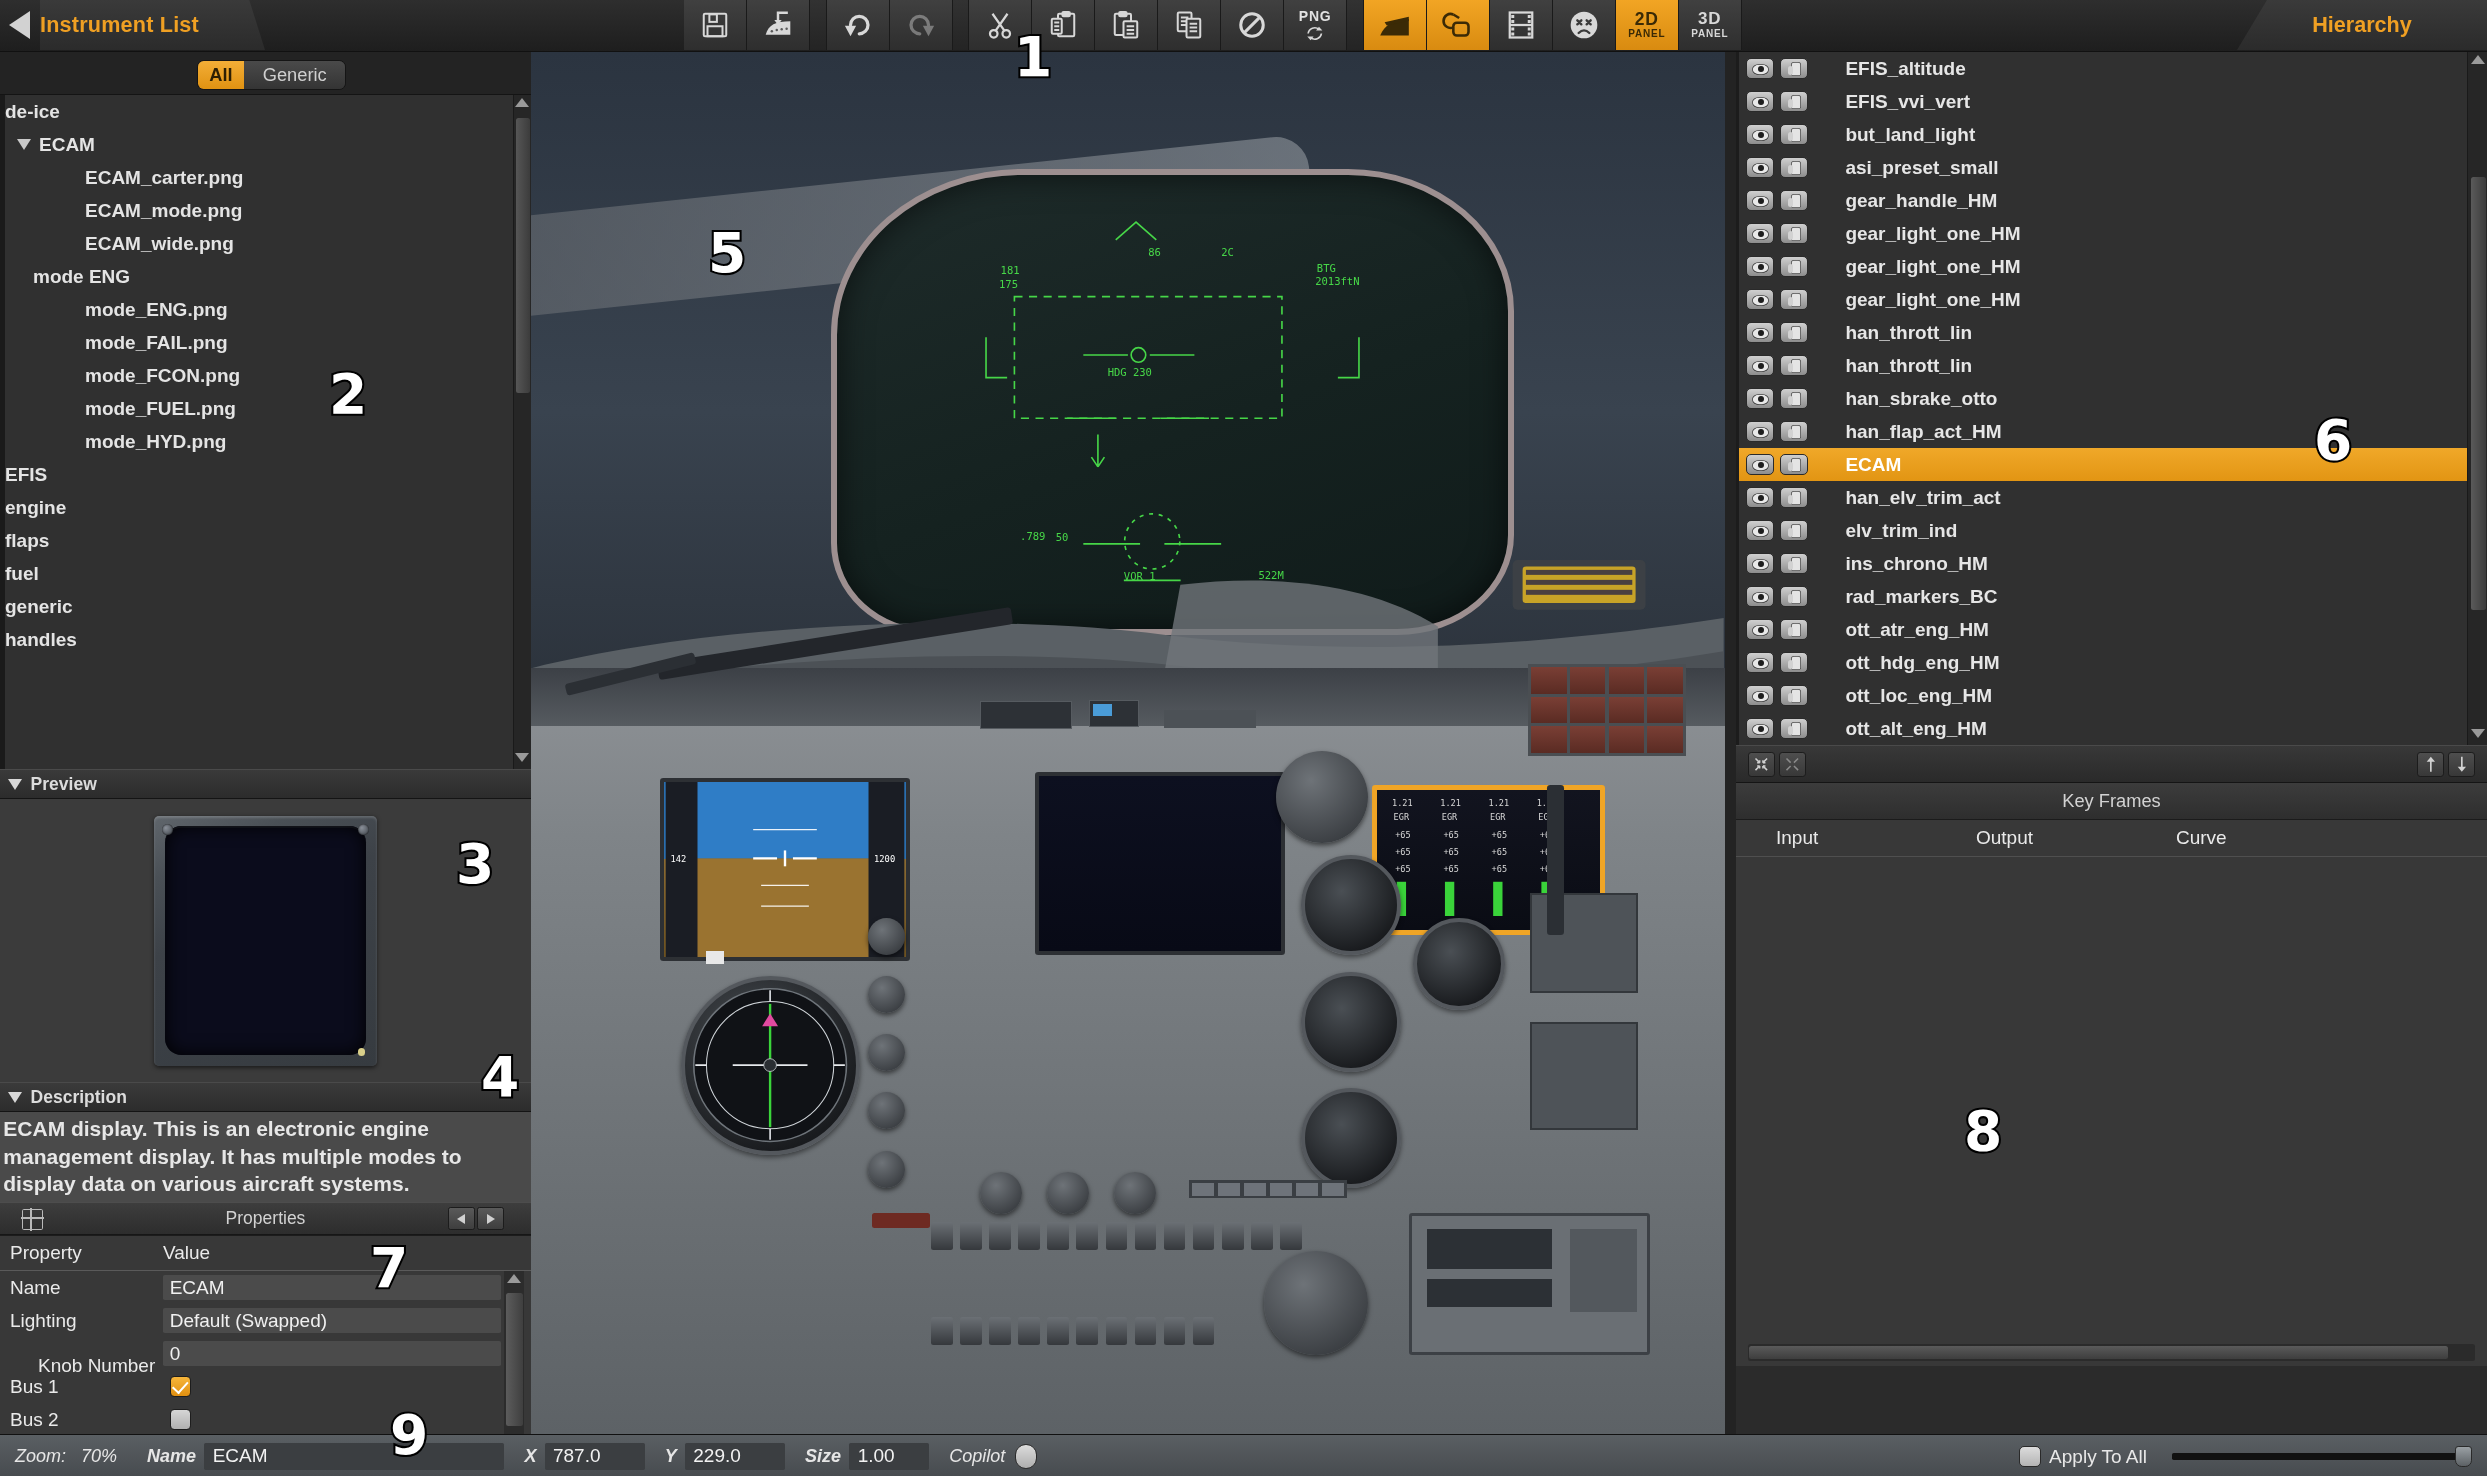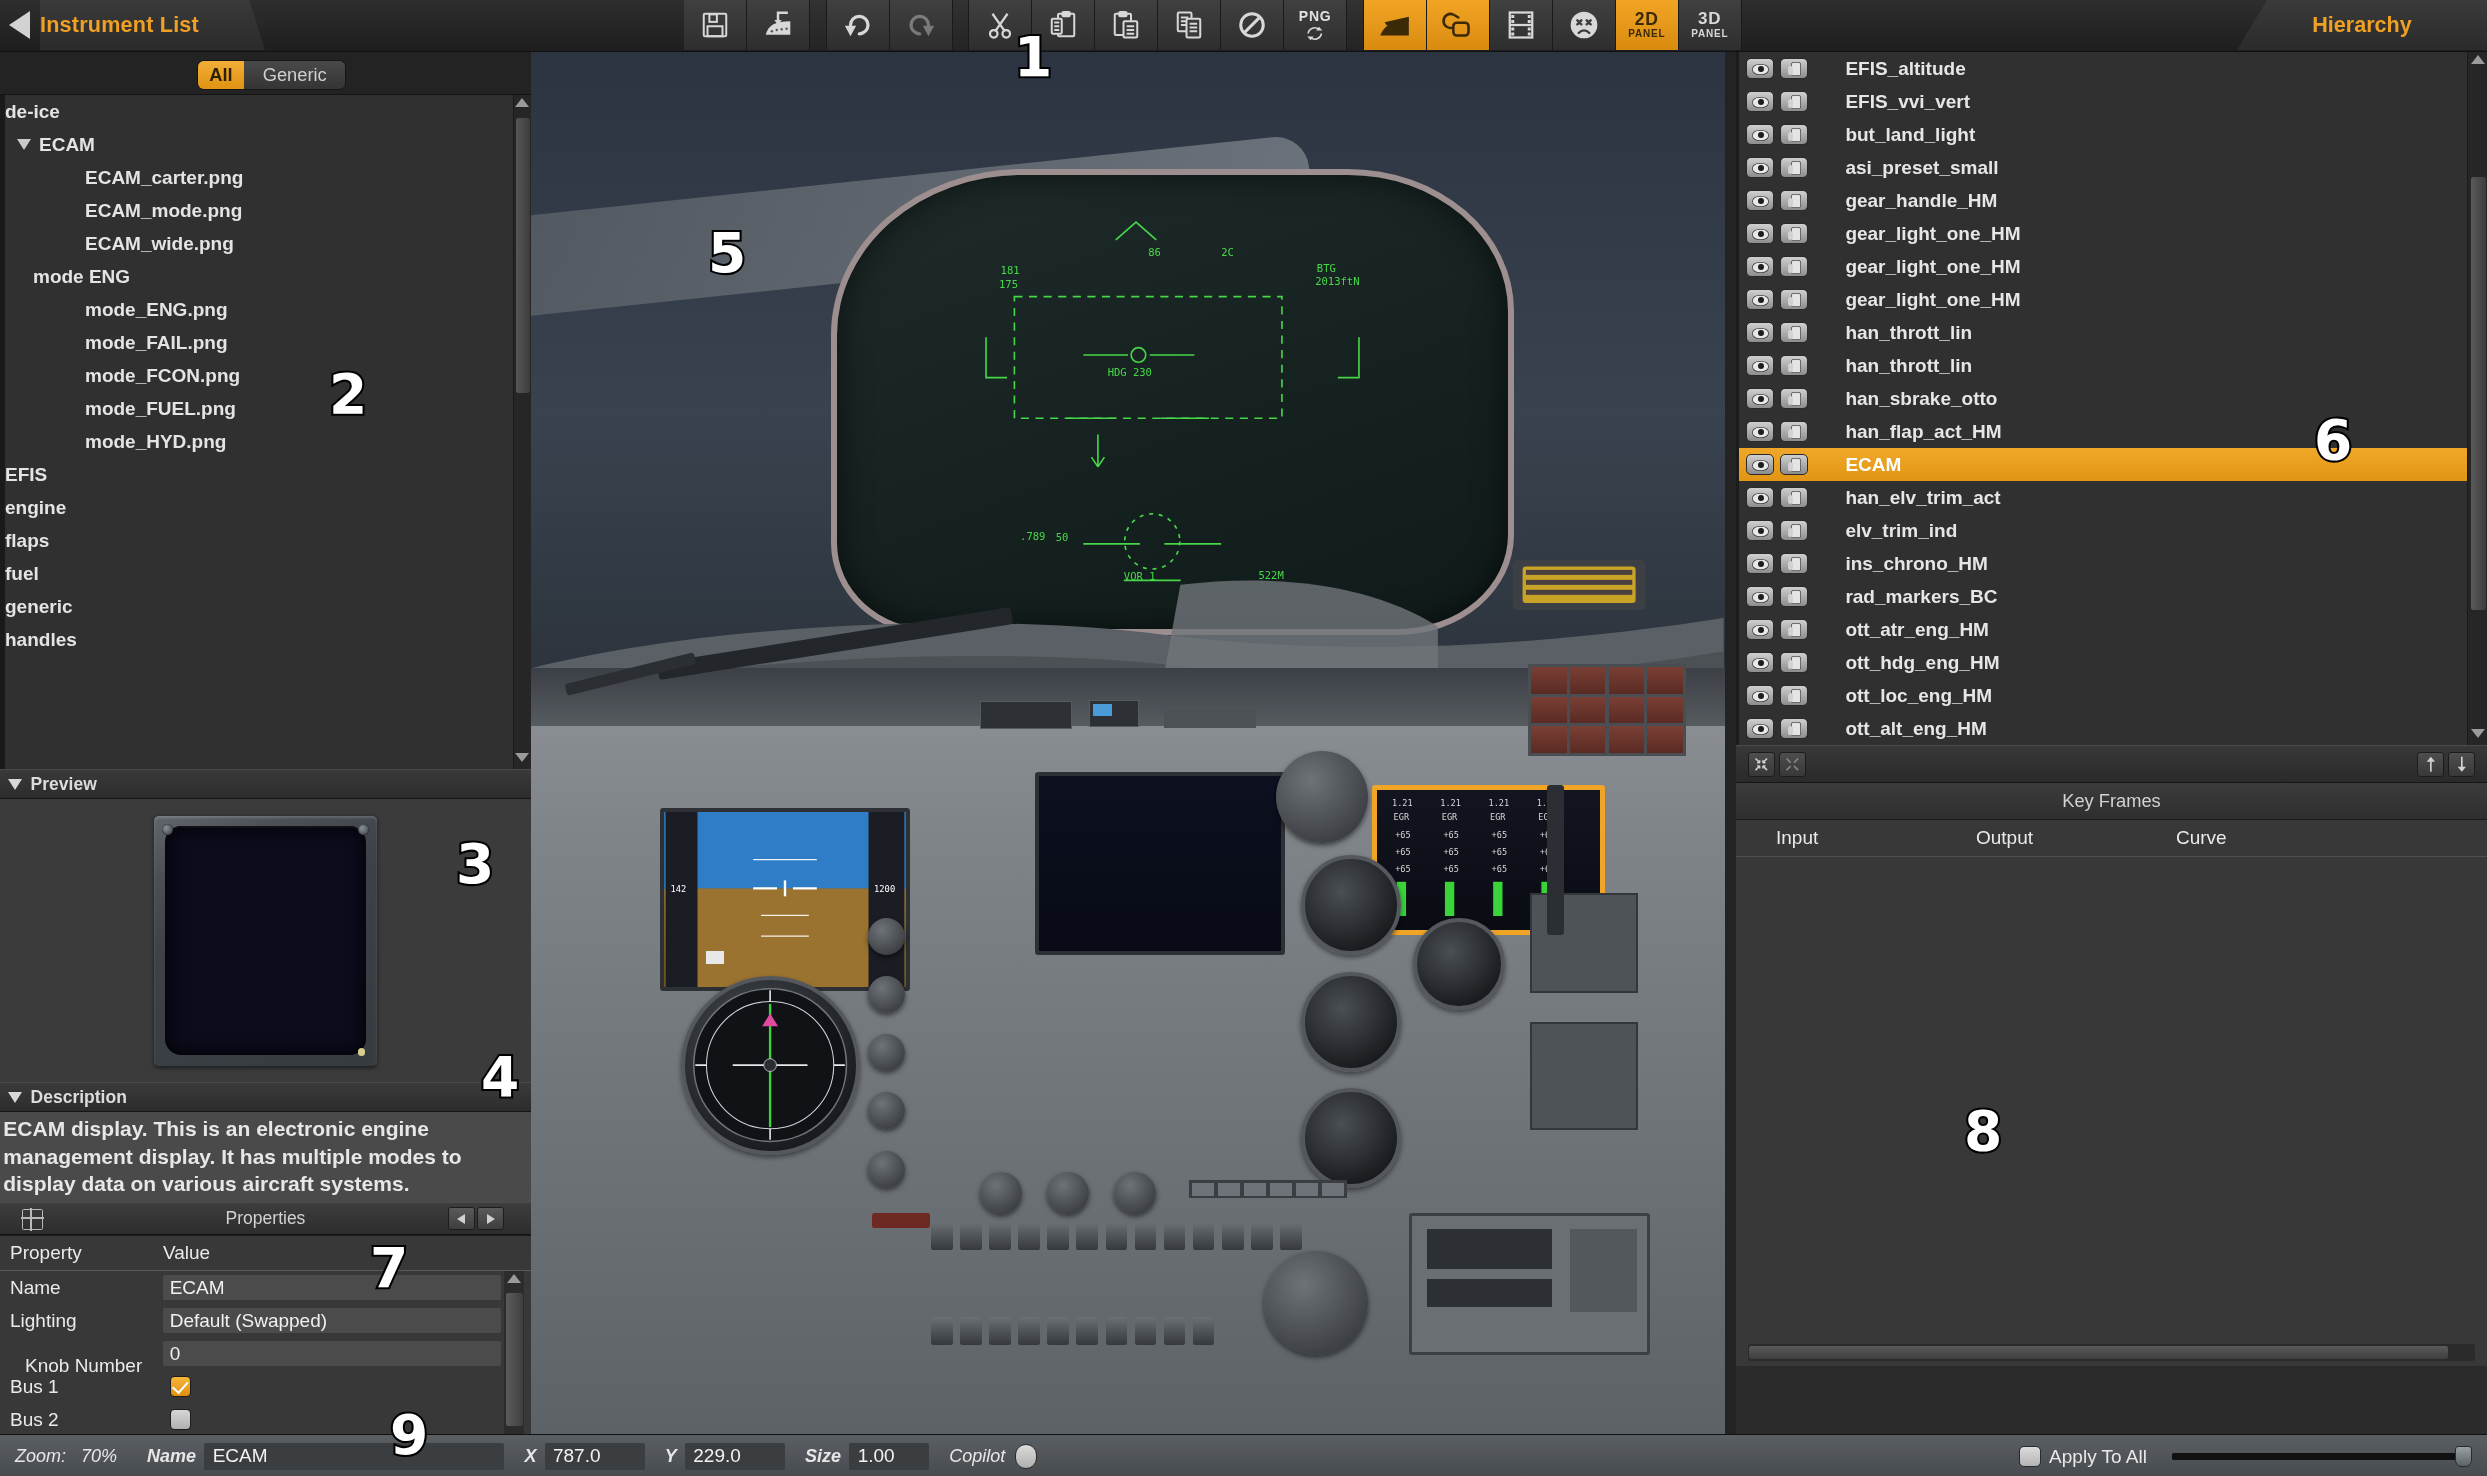--- a/index.html
+++ b/index.html
@@ -130,21 +130,21 @@
   .frame-icon::after { top:-1.7px; bottom:-1.7px; left:7.5px; width:1.7px; }
   .navbtns { position: absolute; right: 27px; top: 4.2px; display: flex; gap: 2.5px; }
   .navbtn { width: 27px; height: 23px; background: linear-gradient(180deg,#5a5a5a,#3e3e3e); border: 0.8px solid #1c1c1c; border-radius: 2.5px; display:flex;align-items:center;justify-content:center; }
   .navbtn .tl { width:0;height:0;border-top:5.8px solid transparent;border-bottom:5.8px solid transparent;border-right:8.3px solid #d0d0d0; }
   .navbtn .tr { width:0;height:0;border-top:5.8px solid transparent;border-bottom:5.8px solid transparent;border-left:8.3px solid #d0d0d0; }
 
   .props-tbl { position: relative; height: 263px; background: #383838; border-top: 0.8px solid #1c1c1c; }
   .ptr { display: flex; align-items: center; height: 33px; }
   .ptr.hdr { height: 35px; border-bottom: 0.8px solid #5a5a5a; }
   .pkey { width: 163px; color: #eaeaea; font-size: 19px; padding-left: 10px; }
-  .pkey.indent { padding-left: 25px; margin-top: 24px; }
+  .pkey.indent { padding-left: 38px; margin-top: 24px; }
   .pval { flex: 1; margin-right: 30px; height: 25px; background: #4b4b4b; display: flex; align-items: center; padding-left: 6.7px; color: #f0f0f0; font-size: 19px; border-radius: 1.7px; }
   .pval.plain { background: transparent; }
   .hdrtxt { color: #eaeaea; font-size: 19px; }
   .chk { width: 21.6px; height: 21.6px; border-radius: 4.2px; border: 0.8px solid #1d1d1d; }
   .chk.on { background: linear-gradient(180deg,#f7b63b,#e08f10); position: relative; }
   .chk.on::after { content: ''; position: absolute; left: 5.8px; top: 1.7px; width: 6.7px; height: 12.5px; border: solid #fff; border-width: 0 2.5px 2.5px 0; transform: rotate(42deg); }
   .chk.off { background: linear-gradient(180deg,#d6d6d6,#b0b0b0); }
   .props-sb { position: absolute; right: 6.7px; top: 35px; width: 20px; bottom: 5px; background: #2c2c2c; }
   .props-sb .thumb { position: absolute; left: 1.7px; top: 21.6px; width: 16.6px; height: 133px; background: linear-gradient(90deg,#5c5c5c,#3f3f3f); border-radius: 2.5px; }
 
@@ -604,21 +604,21 @@
       <ellipse cx="1240" cy="230" rx="44" ry="30" fill="#20242a"></ellipse>
     </svg>
 
     <div class="panel-body"></div>
 
     <div style="position:absolute;left:0;top:616px;width:1194px;height:58px;background:linear-gradient(180deg,#3c4046,#565b60);"></div>
 
     <div style="position:absolute;left:125px;top:583px;width:358px;height:16.6px;background:#23262b;transform:rotate(-9deg);border-radius:3.3px"></div>
     <div style="position:absolute;left:33px;top:616px;width:133px;height:11.7px;background:#2b2f34;transform:rotate(-14deg);border-radius:3.3px"></div>
 
-    <div class="disp pfd" style="left:129px;top:756px;width:250px;height:183px">
+    <div class="disp pfd" style="left:129px;top:726px;width:250px;height:183px">
       <svg width="100%" height="100%" viewBox="0 0 300 220">
         <rect x="0" y="0" width="300" height="96" fill="#2f7dc6"></rect>
           <rect x="0" y="96" width="300" height="124" fill="#9a7330"></rect>
         <rect x="0" y="0" width="40" height="220" fill="#1a1d24"></rect>
           <rect x="255" y="0" width="45" height="220" fill="#1a1d24"></rect>
         <g stroke="#fff" stroke-width="3" fill="none">
             <path d="M110 96 l30 0 M160 96 l30 0"></path>
             <path d="M150 86 l0 20"></path>
           </g>
         <g stroke="#fff" stroke-width="1.6" fill="none" opacity=".9">

